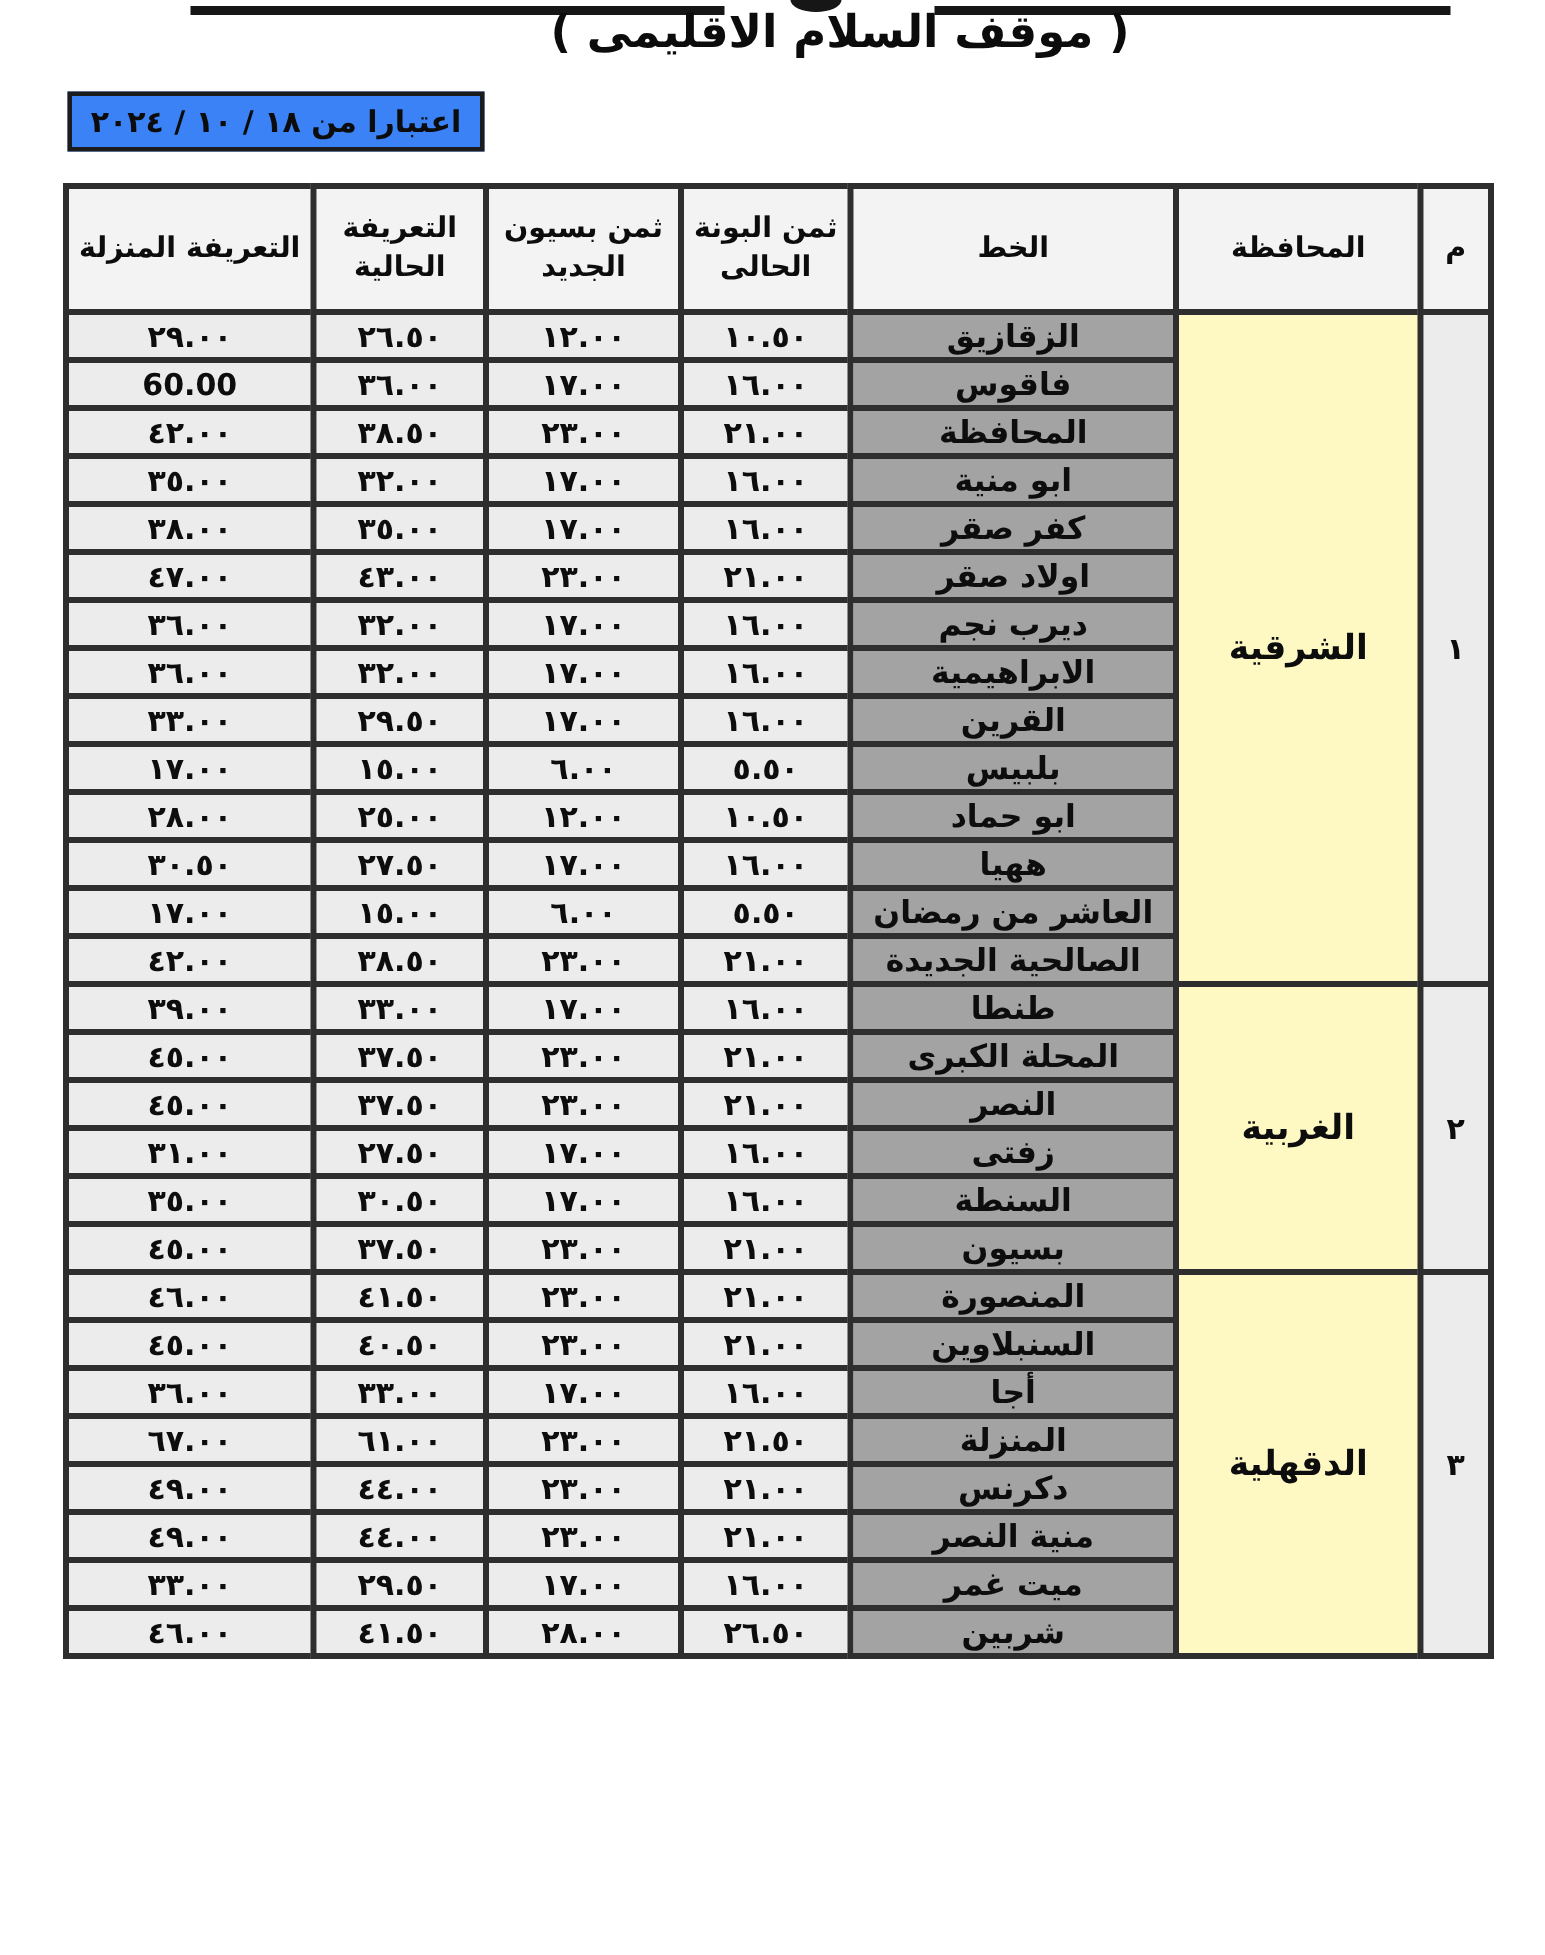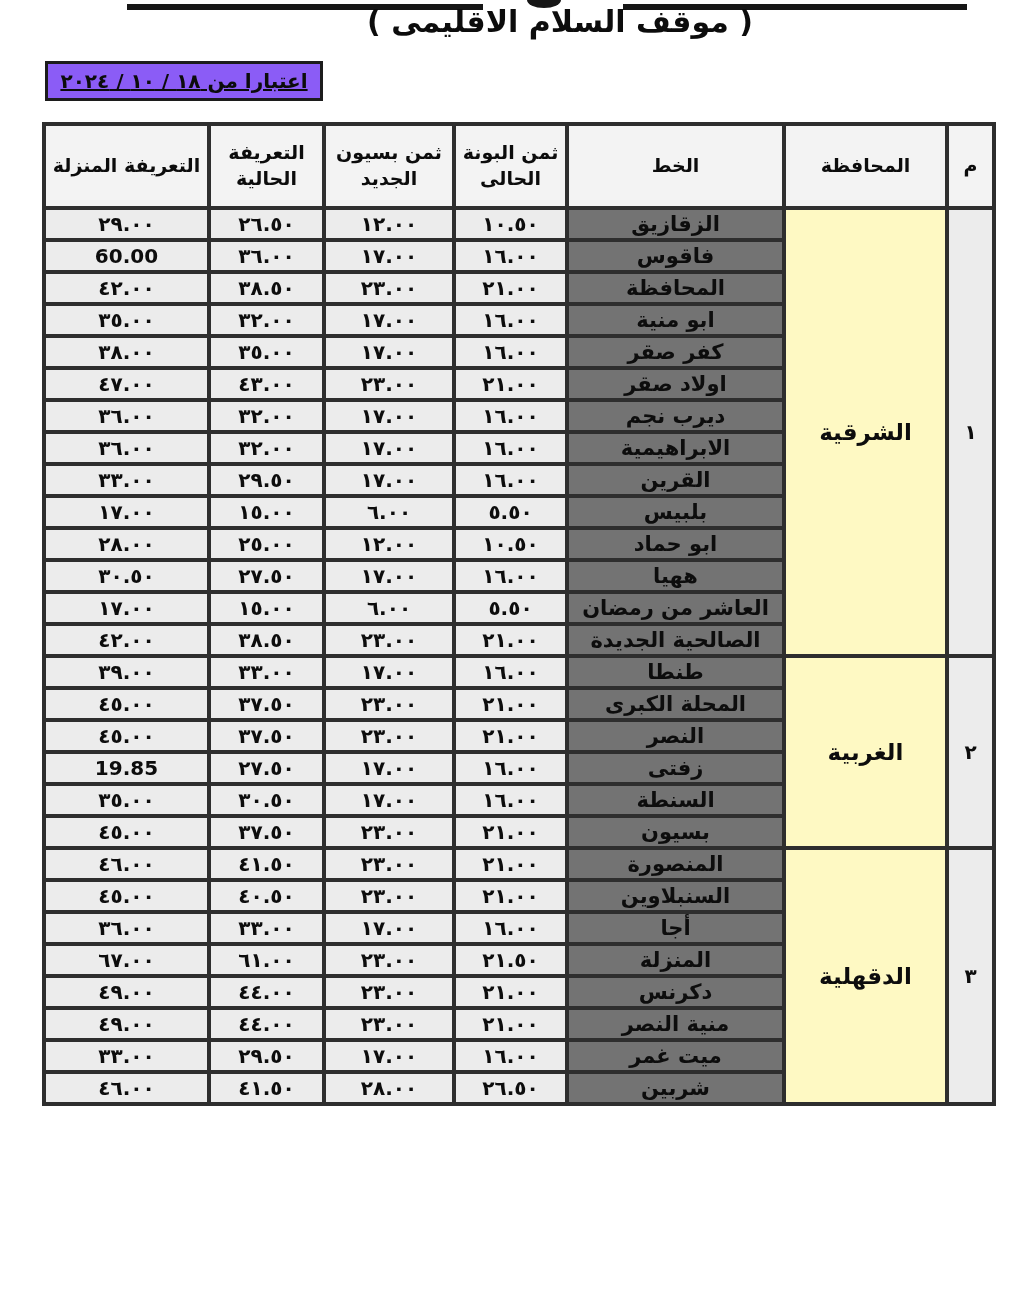--- a/index.html
+++ b/index.html
@@ -16,41 +16,41 @@
     border-radius:0 0 17px 17px / 0 0 8px 8px;
   }
   .page-title{
     position:absolute;top:4px;left:330px;width:460px;
     direction:rtl;text-align:center;
     font-size:30px;font-weight:bold;letter-spacing:0px;
     color:#0c0c0c;
   }
   .date-box{
     position:absolute;top:61px;left:45px;width:272px;height:34px;
-    border:3px solid #1c1c1c;background:#8b5cf6;
+    border:3px solid #1c1c1c;background:#3b82f6;
     display:flex;align-items:center;justify-content:center;
-    direction:rtl;font-size:20px;font-weight:bold;color:#0c0c0c;text-decoration:underline;
+    direction:rtl;font-size:20px;font-weight:bold;color:#0c0c0c;
   }
   table.tariff{
     position:absolute;top:122px;left:42px;width:950px;
     border-collapse:collapse;table-layout:fixed;
     direction:rtl;
   }
   table.tariff th, table.tariff td{
     border:4px solid #2e2e2e;
     text-align:center;vertical-align:middle;
     font-weight:bold;padding:0 2px;
     overflow:hidden;
   }
   table.tariff th{
     height:80px;background:#f3f3f3;font-size:19px;line-height:1.35;color:#0c0c0c;
   }
   table.tariff td{height:28px;}
   td.num-cell{background:#ececec;font-size:20px;color:#0d0d0d;}
-  td.line-cell{background:#737373;font-size:21px;color:#0d0d0d;}
+  td.line-cell{background:#a3a3a3;font-size:21px;color:#0d0d0d;}
   td.gov-cell{background:#fef9c3;font-size:23px;color:#0d0d0d;}
   td.serial-cell{background:#ececec;font-size:20px;color:#0d0d0d;}
 </style>
 </head>
 <body>
 
 <div class="rule rule-left"></div>
 <div class="logo-partial"></div>
 <div class="rule rule-right"></div>
 
@@ -203,21 +203,21 @@
         <td class="num-cell">٢١.٠٠</td>
         <td class="num-cell">٢٣.٠٠</td>
         <td class="num-cell">٣٧.٥٠</td>
         <td class="num-cell">٤٥.٠٠</td>
       </tr>
       <tr>
         <td class="line-cell">زفتى</td>
         <td class="num-cell">١٦.٠٠</td>
         <td class="num-cell">١٧.٠٠</td>
         <td class="num-cell">٢٧.٥٠</td>
-        <td class="num-cell">19.85</td>
+        <td class="num-cell">٣١.٠٠</td>
       </tr>
       <tr>
         <td class="line-cell">السنطة</td>
         <td class="num-cell">١٦.٠٠</td>
         <td class="num-cell">١٧.٠٠</td>
         <td class="num-cell">٣٠.٥٠</td>
         <td class="num-cell">٣٥.٠٠</td>
       </tr>
       <tr>
         <td class="line-cell">بسيون</td>

